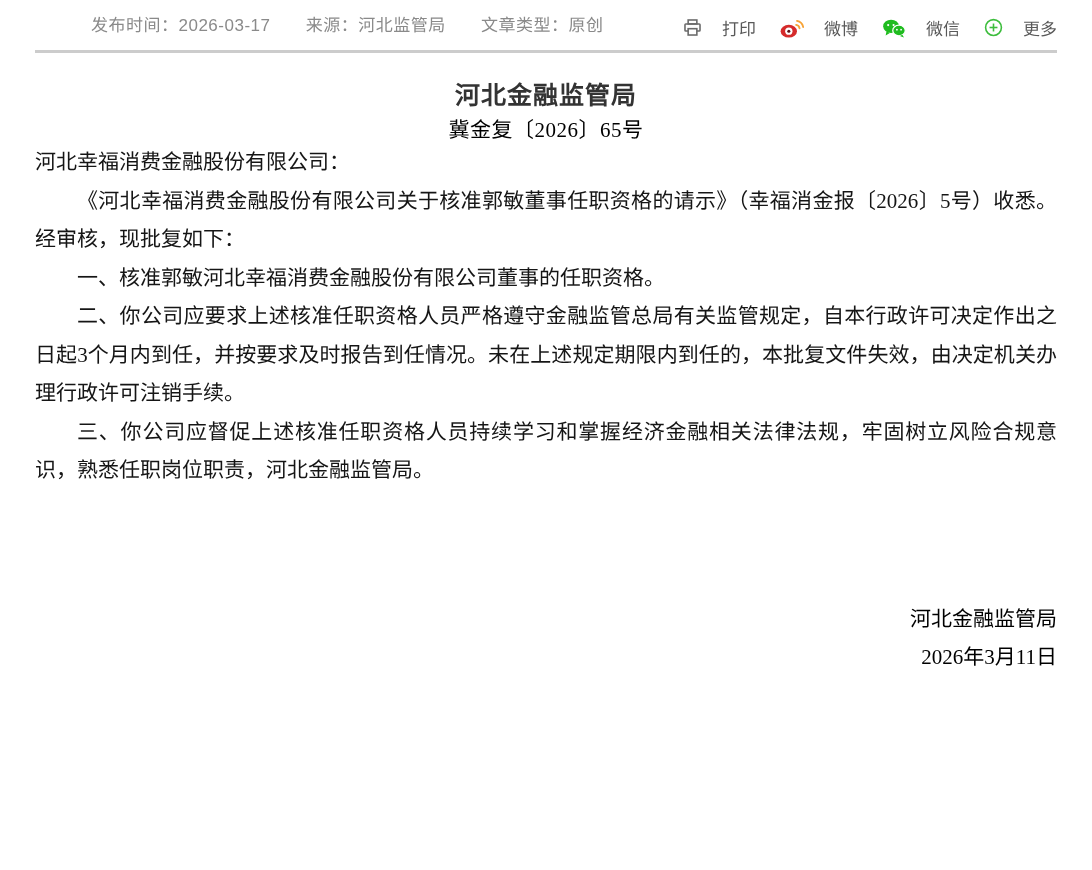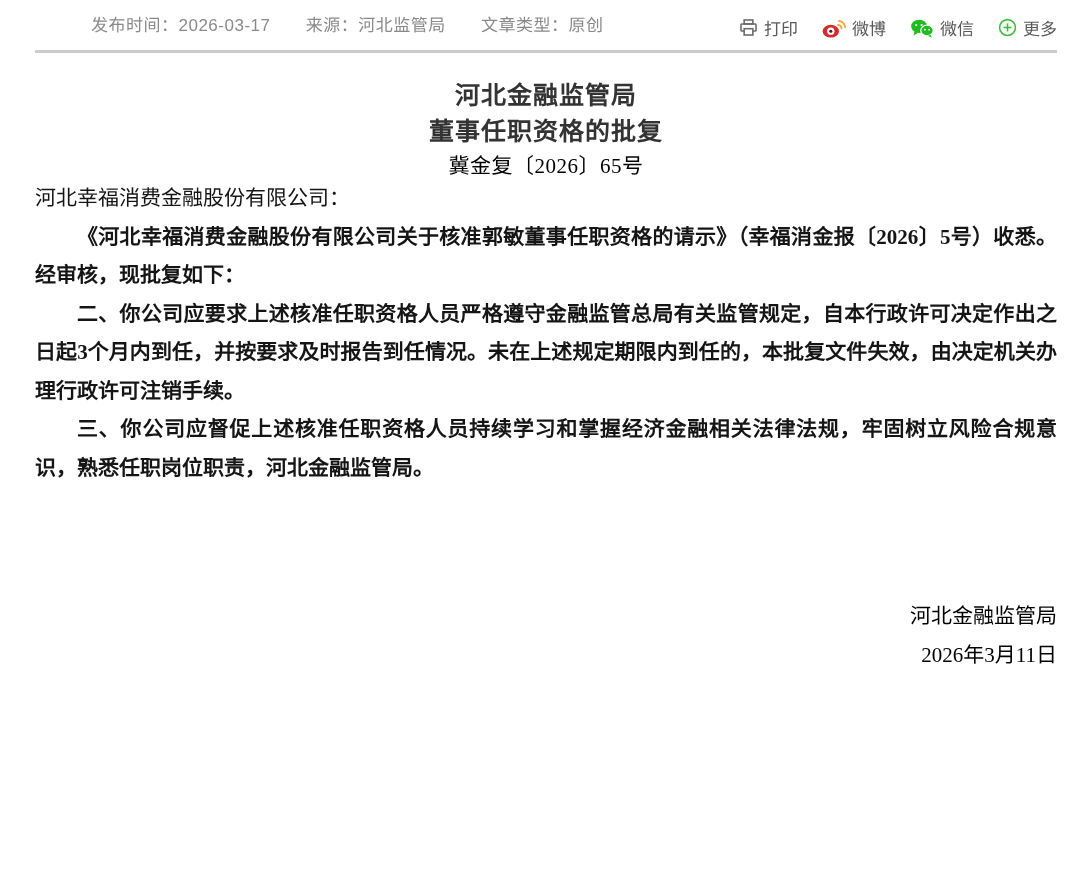--- a/index.html
+++ b/index.html
@@ -25,40 +25,40 @@
     font-size:17px; line-height:26px; color:var(--meta-text);
     letter-spacing:0.5px;
   }
   .meta-group{display:inline; margin-right:30px;}
   .meta-group:last-child{margin-right:16px;}
   .meta-actions{
     display:flex; align-items:center; gap:24px;
     padding-top:2px; white-space:nowrap;
   }
   .action{
-    display:inline-flex; align-items:center; gap:6px;
+    display:inline-flex; align-items:center; gap:20px;
     font-size:17px; color:var(--action-text); cursor:pointer; text-decoration:none;
   }
   .action .icon{display:inline-flex; align-items:center;}
   .action svg{display:block;}
   
   .doc{color:var(--body-text); font-family:"Liberation Serif","DejaVu Serif",serif;}
   .title{
     margin-top:24px; text-align:center;
     font-family:"Liberation Sans","DejaVu Sans",sans-serif;
     font-weight:bold; font-size:25px; line-height:36px; color:var(--title-text);
     letter-spacing:1px;
   }
   .doc-number{
     text-align:center;
     font-size:21px; color:#000000; letter-spacing:0.5px;
   }
   .body-text{font-size:21px; line-height:38.5px; text-align:justify;}
   .body-text p{margin:0;}
-  .body-text p.indent{text-indent:2em;font-weight:bold;}
+  .body-text p.indent{text-indent:2em;}
   .signature{
     margin-top:110px; text-align:right;
     font-size:21px; line-height:38.5px; color:#000000;
   }
 </style>
 </head>
 <body>
 
 <div class="container">
 
@@ -120,28 +120,28 @@
         </span>
         <span>更多</span>
       </a>
     </div>
   </header>
 
   <main class="doc">
 
     <h1 class="title">
       <div>河北金融监管局</div>
-      <div>董事任职资格的批复</div>
     </h1>
 
     <div class="doc-number">冀金复〔2026〕65号</div>
 
     <div class="body-text">
       <p>河北幸福消费金融股份有限公司：</p>
       <p class="indent">《河北幸福消费金融股份有限公司关于核准郭敏董事任职资格的请示》（幸福消金报〔2026〕5号）收悉。经审核，现批复如下：</p>
+      <p class="indent">一、核准郭敏河北幸福消费金融股份有限公司董事的任职资格。</p>
       <p class="indent">二、你公司应要求上述核准任职资格人员严格遵守金融监管总局有关监管规定，自本行政许可决定作出之日起3个月内到任，并按要求及时报告到任情况。未在上述规定期限内到任的，本批复文件失效，由决定机关办理行政许可注销手续。</p>
       <p class="indent">三、你公司应督促上述核准任职资格人员持续学习和掌握经济金融相关法律法规，牢固树立风险合规意识，熟悉任职岗位职责，河北金融监管局。</p>
     </div>
 
     <div class="signature">
       <div>河北金融监管局</div>
       <div>2026年3月11日</div>
     </div>
 
   </main>

